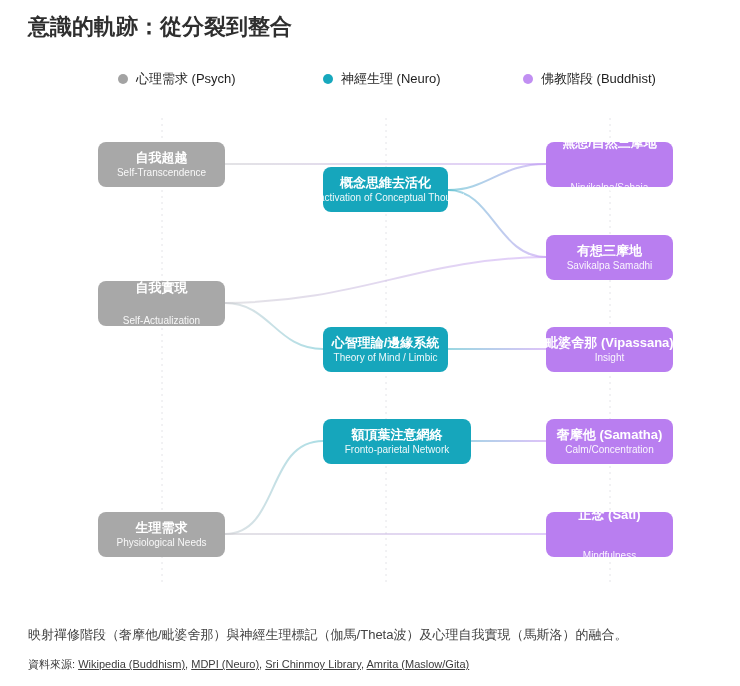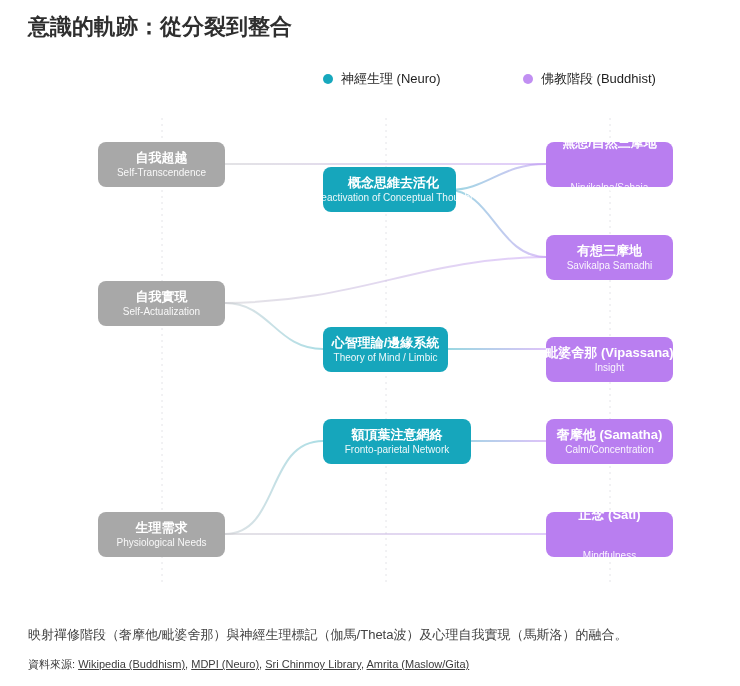--- a/index.html
+++ b/index.html
@@ -40,20 +40,24 @@
   }
   .sources a{color:#3c3c3c;text-decoration:underline;}
 </style>
 </head>
 <body>
 
 <div id="app">
 
   <div class="page-title">意識的軌跡：從分裂到整合</div>
 
+  <div class="legend-item" style="left:118px;">
+    <span class="legend-dot dot-psych"></span>
+    <span>心理需求 (Psych)</span>
+  </div>
   <div class="legend-item" style="left:323px;">
     <span class="legend-dot dot-neuro"></span>
     <span>神經生理 (Neuro)</span>
   </div>
   <div class="legend-item" style="left:523px;">
     <span class="legend-dot dot-buddhist"></span>
     <span>佛教階段 (Buddhist)</span>
   </div>
 
   <svg id="edges" width="740" height="686">
@@ -88,51 +92,51 @@
       <path d="M448 441 C 480 441 510 441 546 441" stroke="url(#g-mid-right)"></path>
       <path d="M225 534 C 280 534 266 441 323 441" stroke="url(#g-left-mid)"></path>
       <path d="M225 534 C 330 534 440 534 546 534" stroke="url(#g-left-right)"></path>
     </g>
   </svg>
 
   <div class="node psych" style="left:98px;top:142px;">
     <span class="ttl">自我超越</span>
     <span class="sub">Self-Transcendence</span>
   </div>
-  <div class="node psych" style="left:98px;top:281px;">
+  <div class="node psych" style="left:98px;top:281px;justify-content:space-between;">
     <span class="ttl">自我實現</span>
     <span class="sub">Self-Actualization</span>
   </div>
   <div class="node psych" style="left:98px;top:512px;">
     <span class="ttl">生理需求</span>
     <span class="sub">Physiological Needs</span>
   </div>
 
-  <div class="node neuro" style="left:323px;top:167px;width:125px;padding-left:8px;">
+  <div class="node neuro" style="left:323px;top:167px;width:125px;">
     <span class="ttl">概念思維去活化</span>
     <span class="sub">Deactivation of Conceptual Thought</span>
   </div>
   <div class="node neuro" style="left:323px;top:327px;width:125px;">
     <span class="ttl">心智理論/邊緣系統</span>
     <span class="sub">Theory of Mind / Limbic</span>
   </div>
   <div class="node neuro" style="left:323px;top:419px;width:148px;">
     <span class="ttl">額頂葉注意網絡</span>
     <span class="sub">Fronto-parietal Network</span>
   </div>
 
   <div class="node buddhist" style="left:546px;top:142px;gap:32px;">
     <span class="ttl">無想/自然三摩地</span>
     <span class="sub">Nirvikalpa/Sahaja</span>
   </div>
   <div class="node buddhist" style="left:546px;top:235px;">
     <span class="ttl">有想三摩地</span>
     <span class="sub">Savikalpa Samadhi</span>
   </div>
-  <div class="node buddhist" style="left:546px;top:337px;">
+  <div class="node buddhist" style="left:546px;top:327px;">
     <span class="ttl">毗婆舍那 (Vipassana)</span>
     <span class="sub">Insight</span>
   </div>
   <div class="node buddhist" style="left:546px;top:419px;">
     <span class="ttl">奢摩他 (Samatha)</span>
     <span class="sub">Calm/Concentration</span>
   </div>
   <div class="node buddhist" style="left:546px;top:512px;gap:28px;">
     <span class="ttl">正念 (Sati)</span>
     <span class="sub">Mindfulness</span>

